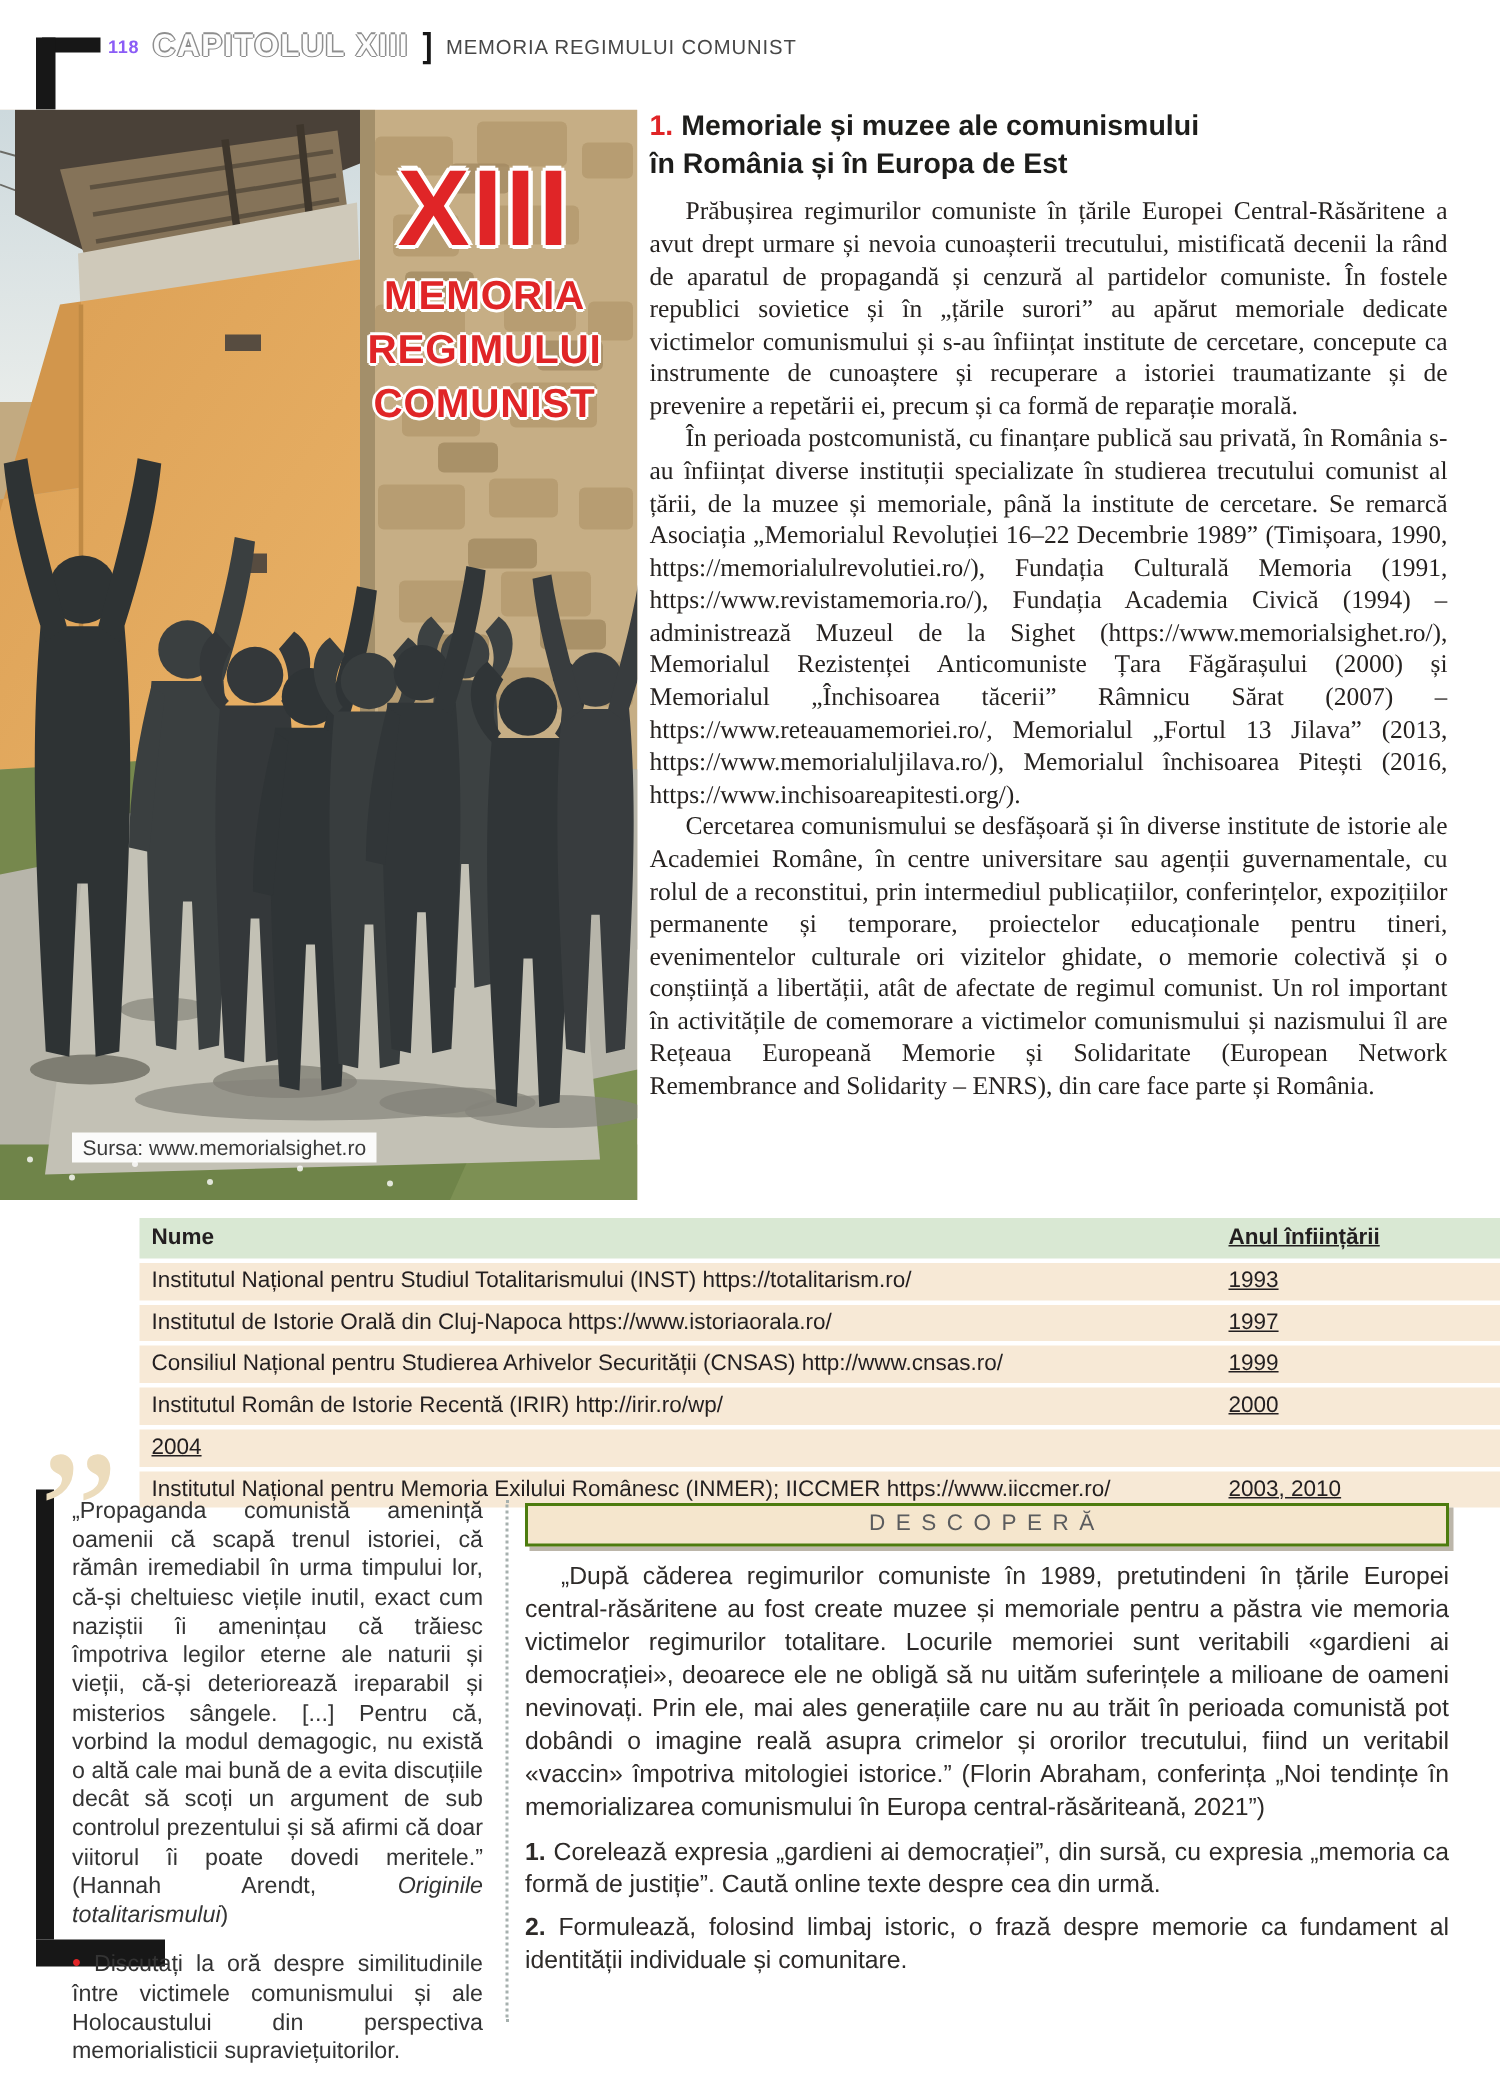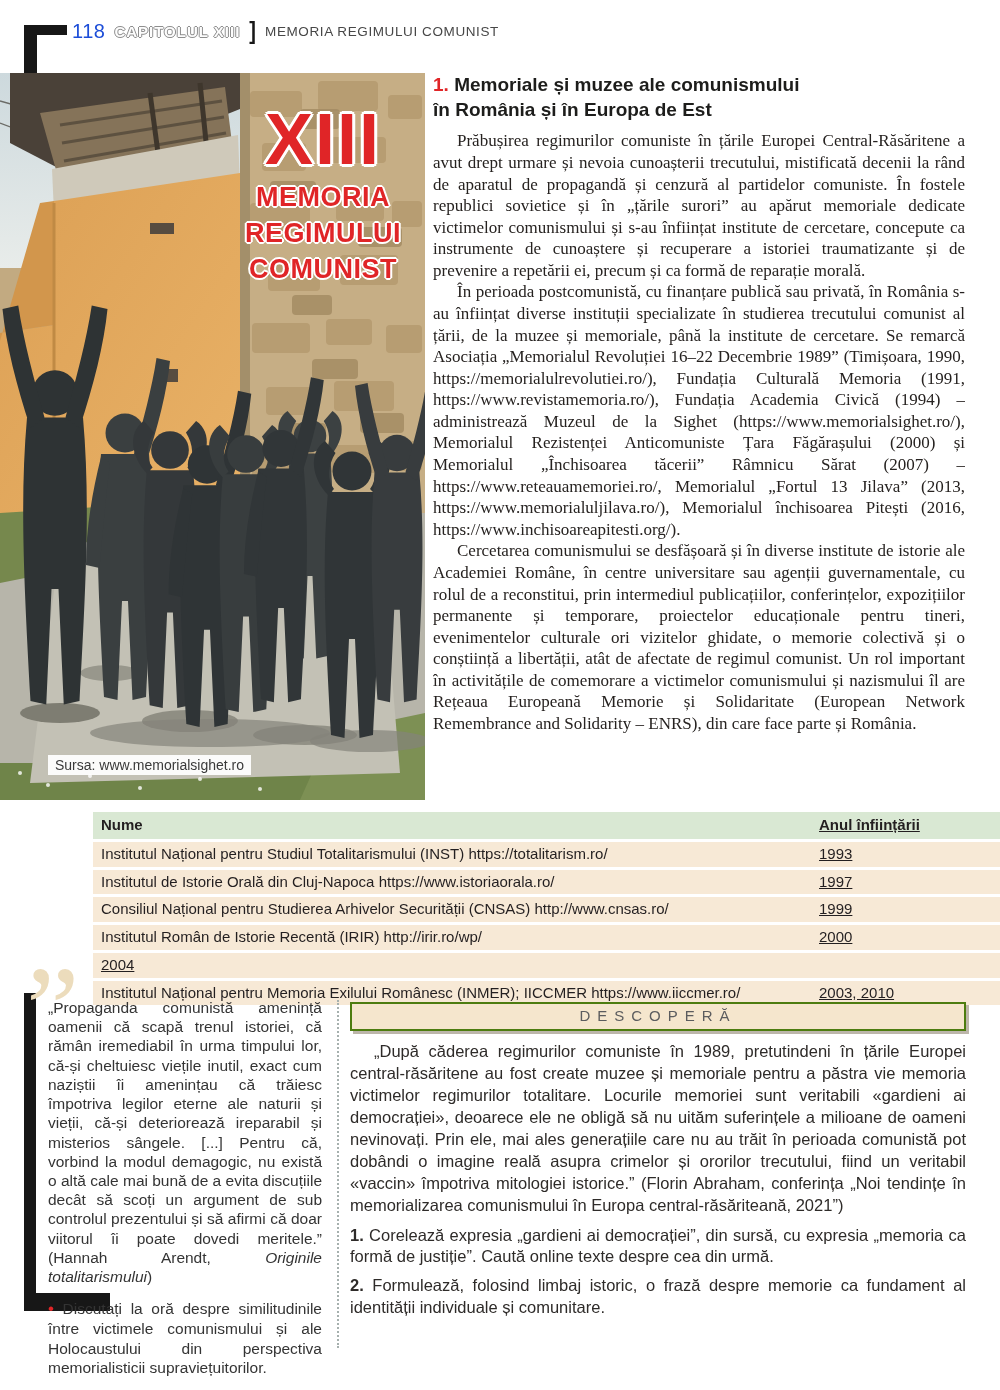--- a/index.html
+++ b/index.html
@@ -3,22 +3,22 @@
 <meta charset="utf-8">
 <style>
   html,body{margin:0;padding:0;background:#ffffff;}
   #page{position:relative;width:1000px;height:1390px;background:#fff;overflow:hidden;
         font-family:"Liberation Sans",sans-serif;color:#231f20;}
 
   
   .hdr-bracket-h{position:absolute;left:28px;top:25px;width:39px;height:10px;background:#171717;}
   .hdr-bracket-v{position:absolute;left:24px;top:25px;width:13px;height:48px;background:#171717;}
   .hdr-row{position:absolute;left:72px;top:20px;height:22px;display:flex;align-items:center;gap:9px;}
-  .hdr-num{font-size:20px;font-weight:normal;color:#1d4ed8;letter-spacing:.5px;}
-  .hdr-chapter{font-size:15px;font-weight:bold;letter-spacing:1px;color:#fdfdfd;
+  .hdr-num{font-size:12px;font-weight:bold;color:#8b5cf6;letter-spacing:.5px;}
+  .hdr-chapter{font-size:21px;font-weight:bold;letter-spacing:1px;color:#fdfdfd;
      text-shadow:-1px 0 #8e8e8e,1px 0 #8e8e8e,0 -1px #8e8e8e,0 1px #8e8e8e;}
   .hdr-sq{font-size:20px;font-weight:bold;color:#171717;transform:scaleY(1.15);}
   .hdr-title{font-size:13.5px;color:#474747;letter-spacing:.6px;}
 
   
   #photo{position:absolute;left:0;top:73px;width:425px;height:727px;overflow:hidden;}
   #photo svg{display:block;}
   .overlay-title{position:absolute;right:12px;top:30px;width:180px;text-align:center;line-height:1;}
   .ov-numeral{font-size:72px;font-weight:bold;color:#e02527;letter-spacing:2px;
      text-shadow:-3px 0 #fff,3px 0 #fff,0 -3px #fff,0 3px #fff,-2px -2px #fff,2px 2px #fff,-2px 2px #fff,2px -2px #fff;}

